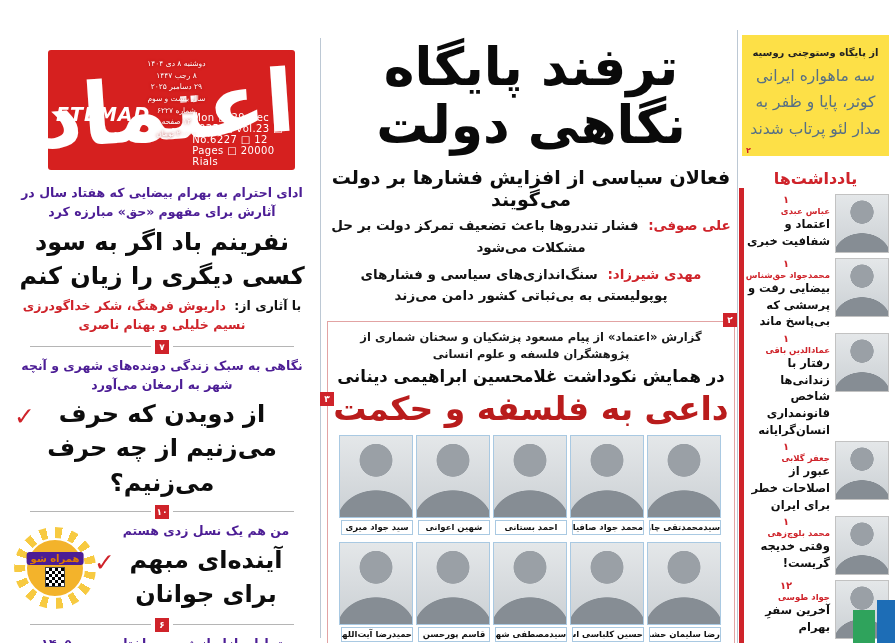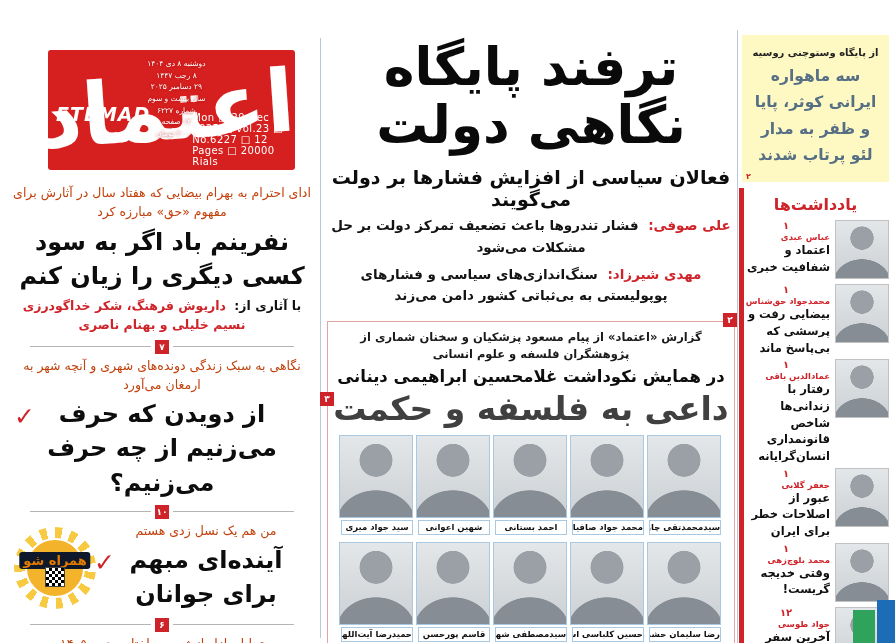--- a/index.html
+++ b/index.html
@@ -17,67 +17,67 @@
             text-align:center;transform:rotate(-4deg);letter-spacing:-4px;}
   .dateline{position:absolute;left:35%;top:8px;width:34%;color:#fff;font-size:7.5px;line-height:1.55;
             text-align:center;text-shadow:0 0 3px #a00f0f;}
   .logo-strip{position:absolute;left:8px;bottom:3px;display:flex;align-items:baseline;gap:6px;
               direction:ltr;color:#fff;}
   .brand-latin{font-size:19px;font-weight:bold;font-style:italic;letter-spacing:1px;}
   .strip-details{font-size:10px;letter-spacing:.4px;margin-left:36px;}
 
   
   .left-col{position:absolute;left:12px;top:183px;width:300px;text-align:center;}
-  .kicker{font-size:12.5px;font-weight:normal;line-height:1.55;color:#c2410c;}
+  .kicker{font-size:12.5px;font-weight:bold;line-height:1.55;color:#4c1d95;}
   .l-title{position:relative;font-size:24px;font-weight:bold;line-height:1.42;color:#0d0d0d;margin-top:3px;}
   .byline{font-size:12.5px;font-weight:bold;line-height:1.55;margin-top:3px;}
   .byline .names{color:#cf232a;}
   .byline .prefix{color:#111;margin-inline-end:4px;}
   .check{position:absolute;left:2px;top:2px;color:#cf232a;font-size:25px;font-weight:bold;}
   .divider{position:relative;border-top:1px solid #b5b5b5;margin:11px 18px 9px 18px;}
   .badge{display:inline-block;background:#cf232a;color:#fff;font-size:9px;font-weight:bold;
          width:14px;height:14px;line-height:14px;text-align:center;}
   .divider .badge{position:absolute;left:50%;top:-7px;transform:translateX(-50%);box-shadow:0 0 0 4px #fff;}
   .story3{position:relative;padding-left:88px;min-height:92px;margin-top:2px;}
   .sun{position:absolute;left:2px;top:6px;width:82px;height:82px;border-radius:50%;
        background:repeating-conic-gradient(#f7ca41 0 11deg,rgba(255,255,255,0) 11deg 24deg);}
   .sun-core{position:absolute;inset:11px;border-radius:50%;background:#f3b32b;border:2px solid #fff;}
-  .sun-label{position:absolute;left:50%;top:12px;transform:translateX(-50%);background:#0f172a;color:#e07b00;
-             font-size:13px;font-weight:bold;padding:1px 4px;border-radius:3px;white-space:nowrap;}
+  .sun-label{position:absolute;left:50%;top:12px;transform:translateX(-50%);background:#4c1d95;color:#e07b00;
+             font-size:10px;font-weight:bold;padding:1px 4px;border-radius:3px;white-space:nowrap;}
   .qr{position:absolute;left:50%;bottom:9px;transform:translateX(-50%);width:18px;height:18px;border:1px solid #444;
       background:conic-gradient(#000 25%,#fff 0 50%,#000 0 75%,#fff 0) 0 0/6px 6px;}
 
   
   .main-col{position:absolute;left:327px;top:38px;width:408px;text-align:center;}
   .headline{font-size:52px;font-weight:bold;line-height:1.12;color:#0a0a0a;letter-spacing:-1px;}
   .deck{font-size:19px;font-weight:bold;margin-top:12px;color:#0d0d0d;}
   .quote{font-size:13.5px;font-weight:bold;line-height:1.6;margin-top:5px;color:#141414;}
   .quote .speaker{color:#cf232a;margin-inline-end:5px;}
   .philo-frame{position:relative;margin-top:14px;border:1px solid #e2a3a3;padding:7px 5px 4px 5px;}
   .philo-frame .corner-badge{position:absolute;right:-3px;top:-9px;}
   .philo-frame .side-badge{position:absolute;left:-8px;top:70px;}
   .philo-kicker{font-size:11.5px;font-weight:bold;line-height:1.5;color:#1a1a1a;}
   .philo-sub{font-size:16.5px;font-weight:bold;margin-top:4px;color:#0d0d0d;}
-  .philo-title{font-size:33px;font-weight:bold;margin-top:3px;color:#404040;}
+  .philo-title{font-size:33px;font-weight:bold;margin-top:3px;color:#b91c1c;}
   .grid-row{display:flex;justify-content:center;gap:5px;margin-top:7px;}
   .person{width:72px;}
   .photo{width:74px;height:83px;border:1px solid #a9c9e2;box-sizing:border-box;}
   .avatar{width:100%;height:100%;
     background:
       radial-gradient(circle at 50% 30%, #9aa0a6 0 24%, rgba(0,0,0,0) 25%),
       radial-gradient(120% 90% at 50% 108%, #868d94 0 45%, rgba(0,0,0,0) 46%),
       linear-gradient(180deg,#e4e7e9,#cbd0d4);}
   .caption{margin-top:2px;border:1px solid #a9c9e2;font-size:8.5px;font-weight:bold;height:13px;
            line-height:13px;white-space:nowrap;overflow:hidden;color:#111;}
 
   
   .side-col{position:absolute;left:742px;top:35px;width:147px;}
-  .graybox{position:relative;background:#fef9c3;text-align:center;padding:12px 6px 14px 6px;}
+  .graybox{position:relative;background:#fde047;text-align:center;padding:12px 6px 14px 6px;}
   .graybox .gb-kicker{font-size:10px;font-weight:bold;color:#222;}
-  .graybox .gb-title{font-size:15.5px;font-weight:bold;color:#566f85;line-height:1.7;margin-top:5px;}
+  .graybox .gb-title{font-size:15.5px;font-weight:normal;color:#566f85;line-height:1.7;margin-top:5px;}
   .graybox .gb-num{position:absolute;left:4px;bottom:1px;color:#cf232a;font-size:8px;font-weight:bold;}
   .side-heading{color:#cf232a;font-size:16px;font-weight:bold;text-align:center;margin:13px 0 6px 0;}
   .redbar{position:absolute;left:739px;top:188px;width:5px;height:455px;background:#cf232a;}
   .note{display:flex;gap:5px;margin-bottom:3px;min-height:61px;}
   .note-photo{flex:0 0 54px;height:59px;border:1px solid #c2c2c2;box-sizing:border-box;}
   .note-text{flex:1;text-align:right;}
   .note-num{display:block;text-align:center;color:#cf232a;font-size:10px;font-weight:bold;line-height:1.1;}
   .note-author{color:#cf232a;font-size:8.5px;font-weight:bold;display:block;margin-top:1px;}
   .note-title{font-size:11.5px;font-weight:bold;line-height:1.45;color:#0f0f0f;display:block;}
 

